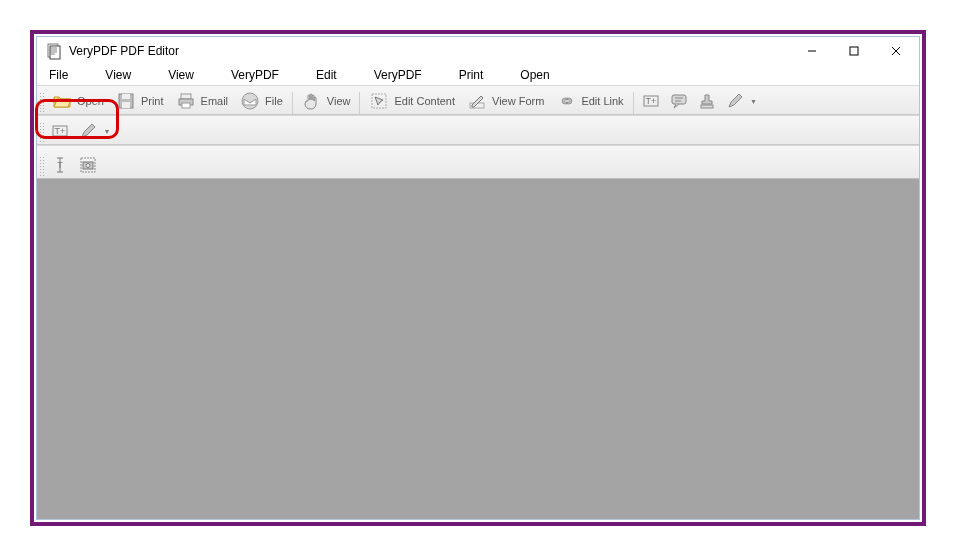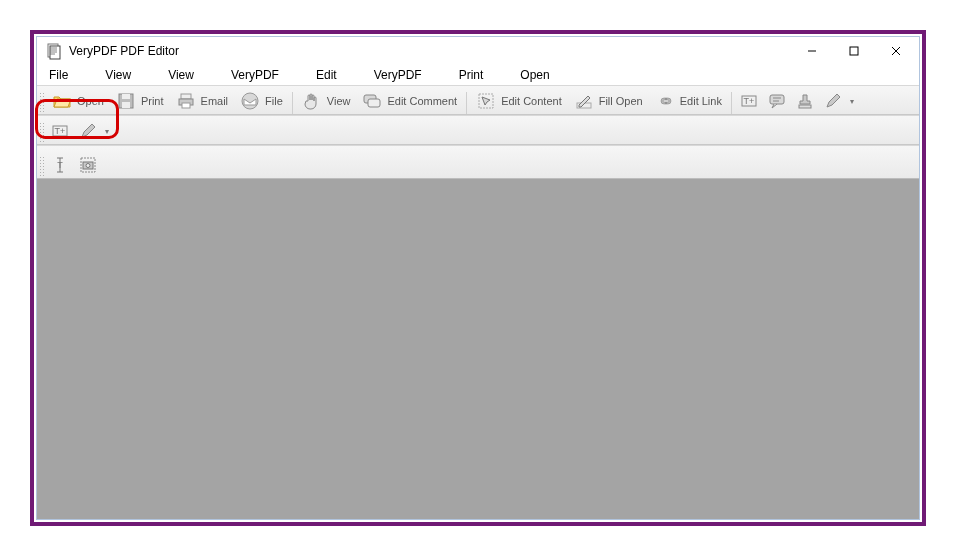--- a/index.html
+++ b/index.html
@@ -122,50 +122,41 @@
 
     <div class="tbutton">
       <span class="ic">
         <svg viewBox="0 0 20 20">
               <path d="M6 10V5a1 1 0 012 0v4V4a1 1 0 012 0v5V5a1 1 0 012 0v5V7a1 1 0 012 0v6a5 5 0 01-5 5h-1a5 5 0 01-5-5l1-3z" fill="#e7e7e7" stroke="#888"></path>
             </svg>
       </span>
       <span>View</span>
     </div>
 
-    <div class="tbutton">
-      <span class="ic">
-        <svg viewBox="0 0 20 20">
-              <rect x="2" y="4" width="12" height="8" rx="2" fill="#d8d8d8" stroke="#888"></rect>
-              <rect x="6" y="8" width="12" height="8" rx="2" fill="#eee" stroke="#888"></rect>
-            </svg>
-      </span>
-      <span>Edit Comment</span>
-    </div>
 
     <span class="sep"></span>
 
     <div class="tbutton">
       <span class="ic">
         <svg viewBox="0 0 20 20">
               <rect x="3" y="3" width="14" height="14" fill="none" stroke="#aaa" stroke-dasharray="2 1"></rect>
               <path d="M6 6l3 8 2-3 3-2z" fill="#d8d8d8" stroke="#777"></path>
             </svg>
       </span>
       <span>Edit Content</span>
     </div>
 
     <div class="tbutton">
       <span class="ic">
         <svg viewBox="0 0 20 20">
               <rect x="3" y="12" width="14" height="5" fill="none" stroke="#aaa"></rect>
               <path d="M5 14L14 5l2 2-9 9H5z" fill="#ddd" stroke="#777"></path>
             </svg>
       </span>
-      <span>Fill Open</span>
+      <span>View Form</span>
     </div>
 
     <div class="tbutton">
       <span class="ic">
         <svg viewBox="0 0 20 20">
               <path d="M6 10a3 3 0 013-3h2v2H9a1 1 0 000 2h2v2H9a3 3 0 01-3-3zm5-3h2a3 3 0 010 6h-2v-2h2a1 1 0 000-2h-2z" fill="#bbb" stroke="#777" stroke-width="0.5"></path>
             </svg>
       </span>
       <span>Edit Link</span>
     </div>

